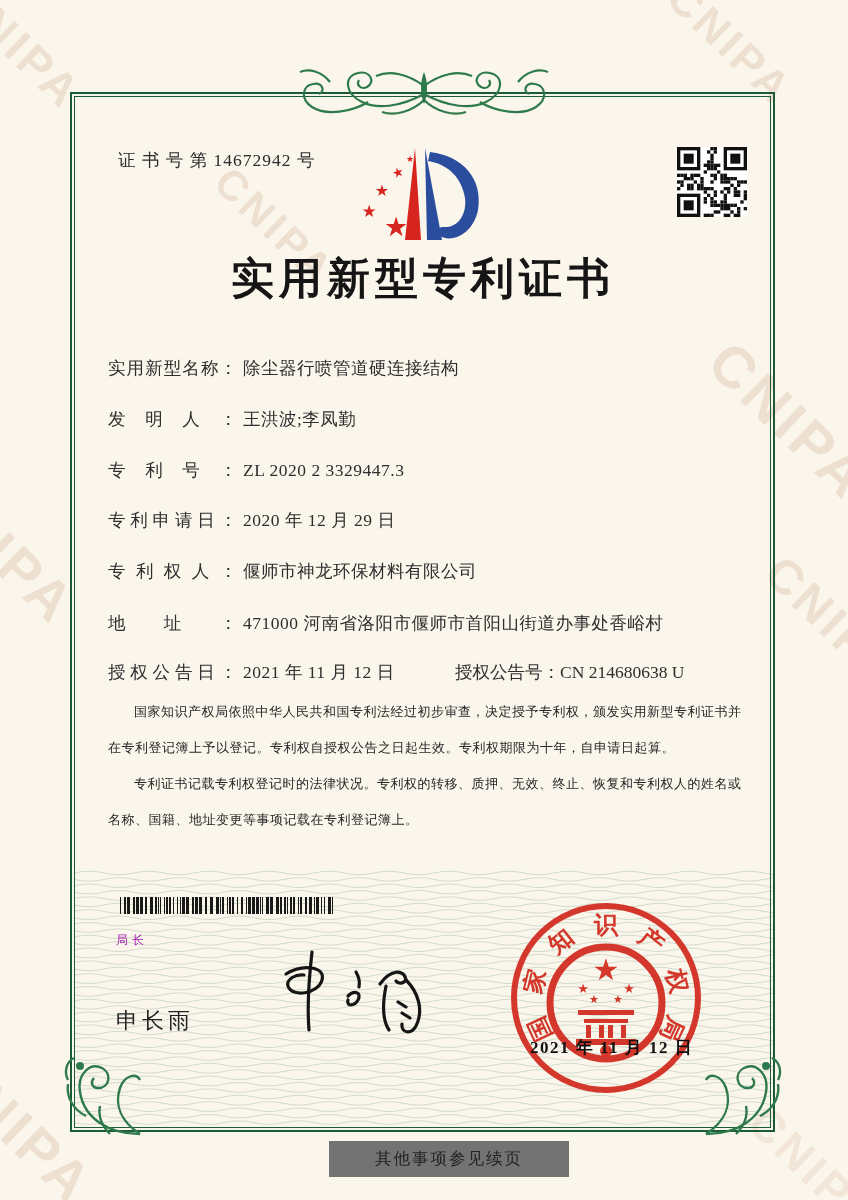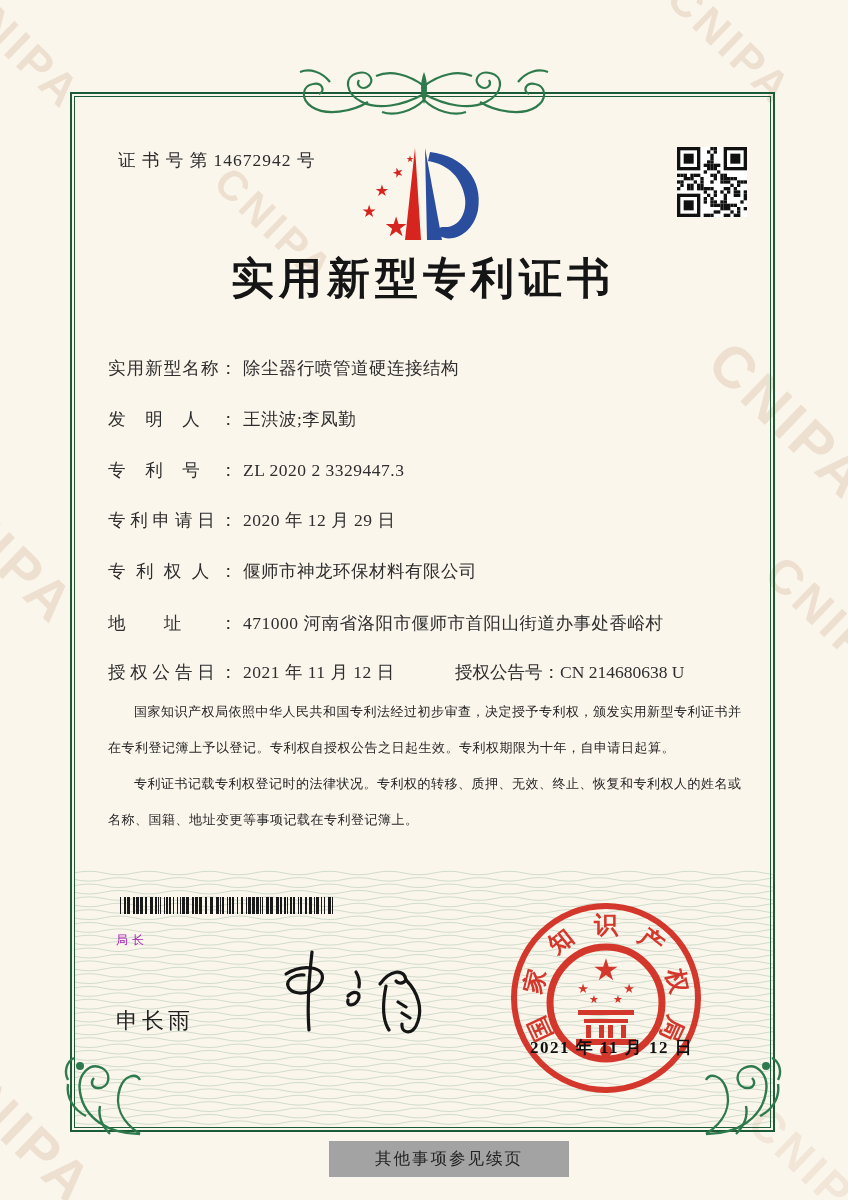--- a/index.html
+++ b/index.html
@@ -45,21 +45,21 @@
   .sig-name{position:absolute;left:116px;top:1006px;font-size:22px;letter-spacing:4px;color:#222;z-index:3;}
   #signature{position:absolute;left:252px;top:944px;z-index:3;}
 
   #seal{position:absolute;left:506px;top:898px;z-index:4;opacity:.93;}
   .seal-date{position:absolute;left:530px;top:1036px;font-size:17px;font-weight:600;
              color:#101010;letter-spacing:1.5px;z-index:5;}
 
   .page-info{position:absolute;left:70px;top:1089px;width:706px;text-align:center;
              font-size:15px;color:#222;letter-spacing:2px;z-index:3;}
 
-  .cont-box{position:absolute;left:329px;top:1141px;width:240px;height:36px;background:#a3a3a3;
+  .cont-box{position:absolute;left:329px;top:1141px;width:240px;height:36px;background:#737373;
             z-index:3;display:flex;align-items:center;justify-content:center;}
   .cont-box span{font-size:16.5px;color:#222;letter-spacing:2px;}
 </style>
 </head>
 <body>
 
 <div id="page">
 
   <span class="wm" style="left:-22px;top:-30px;font-size:46px;">CNIPA</span>
   <span class="wm" style="left:238px;top:158px;font-size:42px;">CNIPA</span>

